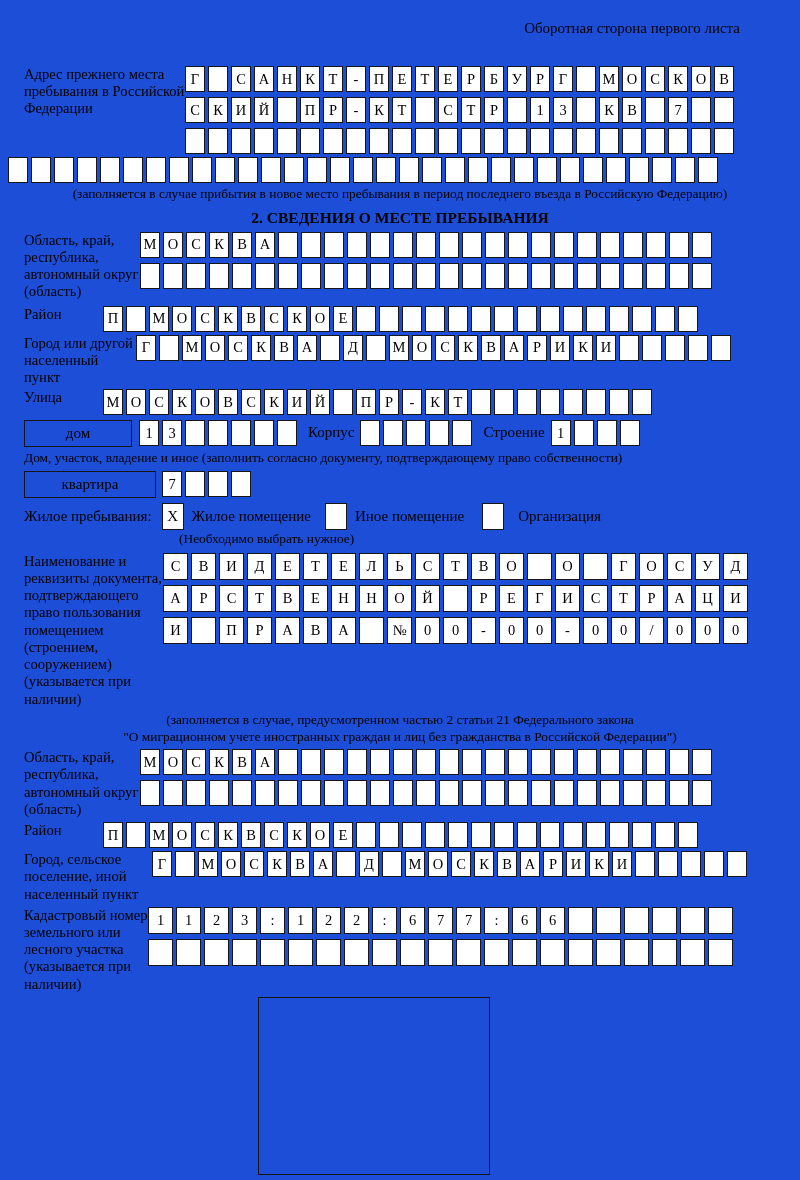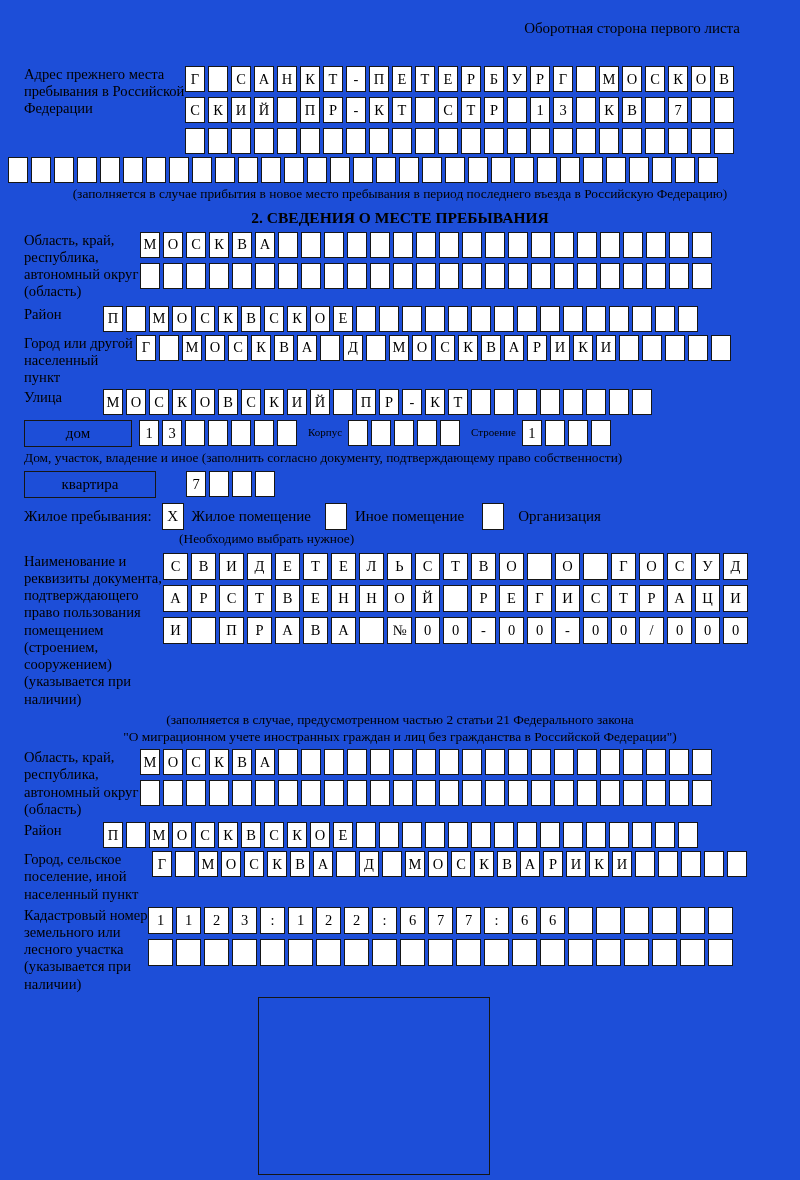--- a/index.html
+++ b/index.html
@@ -22,21 +22,21 @@
   .wb .bx,.bx.w{width:23px;height:25px;}
   .cb{width:20px;height:25px;font-size:15px;}
   .bigbox{
     flex:0 0 auto;border:1.5px solid #161616;height:25px;
     display:inline-flex;align-items:center;justify-content:center;font-size:15px;
   }
   .note{font-size:13.4px;line-height:1.25;}
   .note.center{text-align:center;}
   .sec-title{font-size:15.5px;font-weight:bold;text-align:center;}
   .hrow{display:flex;align-items:flex-start;}
-  .inline-label{font-size:11px;line-height:25px;}
+  .inline-label{font-size:15px;line-height:25px;}
   .stayrow{display:flex;align-items:center;font-size:15px;}
   .stamp-box{width:230px;height:176px;border:1.6px solid #161616;margin-left:234px;}
   
   .w161{width:161px;}
   .w116{width:116px;}
   .w79{width:79px;}
   .w112{width:112px;}
   .w139{width:139px;}
   .w128{width:128px;}
   .w124{width:124px;}
@@ -344,21 +344,21 @@
     <span class="inline-label" style="margin-left:11px;">Строение</span>
     <span class="boxrow" style="margin-left:6px;">
         <span class="bx">1</span>
         <span class="bx"></span>
         <span class="bx"></span>
         <span class="bx"></span>
       </span>
   </div>
   <div class="note" style="margin-top:3px;font-family:Liberation Serif, serif;">Дом, участок, владение и иное (заполнить согласно документу, подтверждающему право собственности)</div>
 
-  <div class="hrow" style="margin-top:4px;gap:24px;">
+  <div class="hrow" style="margin-top:4px;">
     <span class="bigbox" style="width:130px;">квартира</span>
     <span class="boxrow" style="margin-left:6px;">
         <span class="bx">7</span>
         <span class="bx"></span>
         <span class="bx"></span>
         <span class="bx"></span>
       </span>
   </div>
 
   <div class="stayrow" style="margin-top:5px;">

